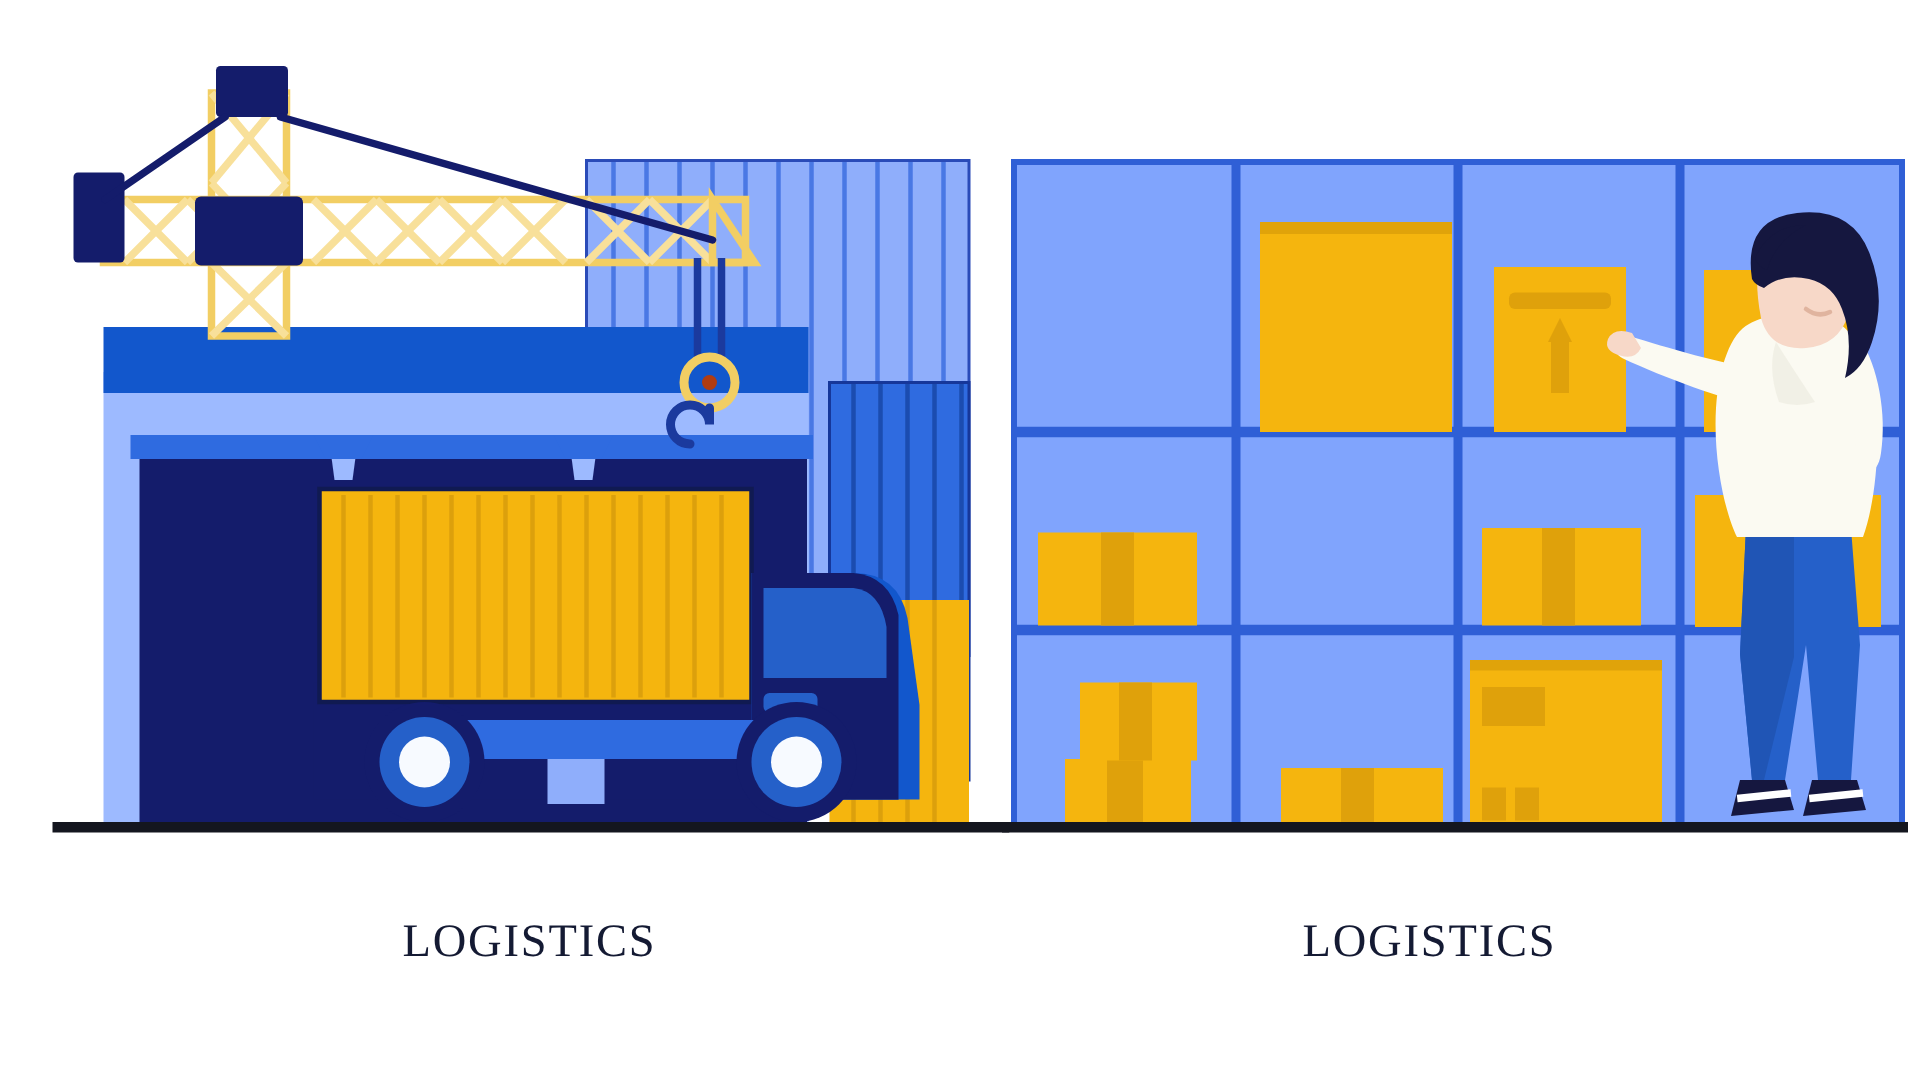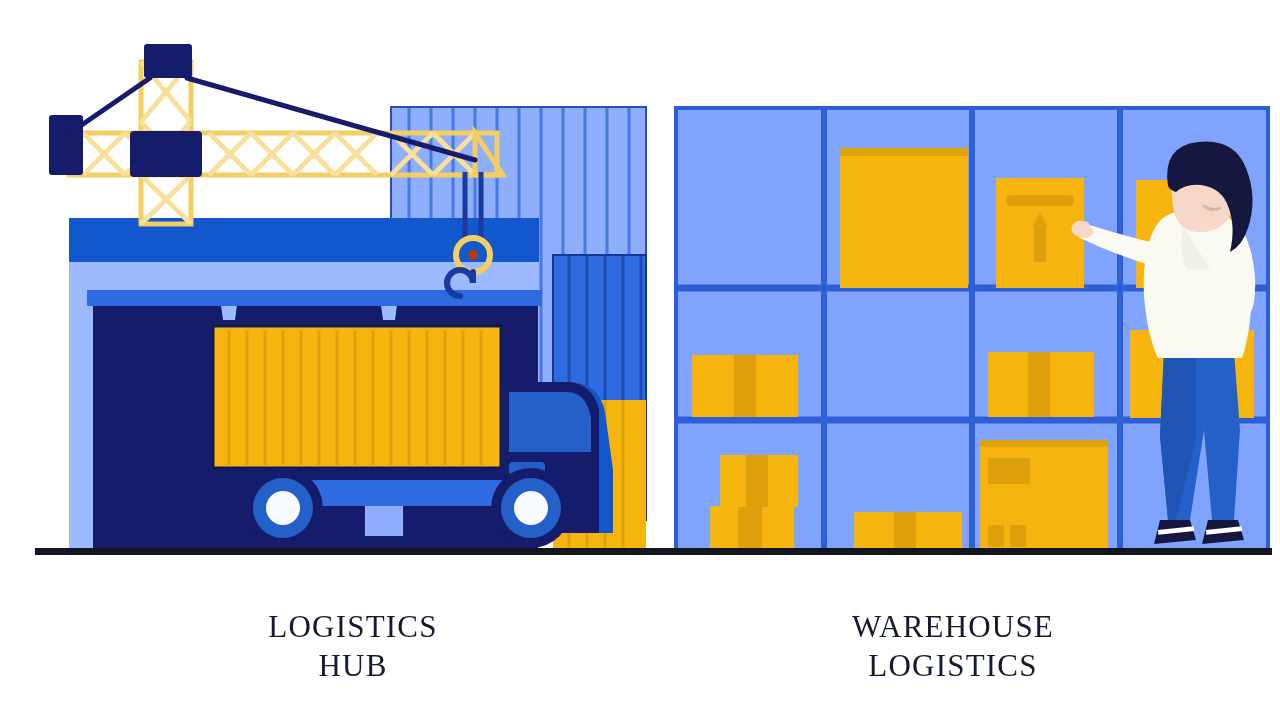--- a/index.html
+++ b/index.html
@@ -300,21 +300,19 @@
 
         <path d="M536 206 q8 6 16 2" fill="none" stroke="#E0B49F" stroke-width="3" stroke-linecap="round"></path>
       </g>
 
       <rect x="0" y="548" width="604" height="7" fill="#14161F"></rect>
     </svg>
   </div>
 
   <div class="caption" style="left:160px;top:608px;width:360px;">
     <span class="ln">LOGISTICS</span>
-    <span class="ln">HUB</span>
   </div>
 
   <div class="caption" style="left:750px;top:608px;width:380px;">
-    <span class="ln">WAREHOUSE</span>
     <span class="ln">LOGISTICS</span>
   </div>
 
 </div>
 
 </body></html>

